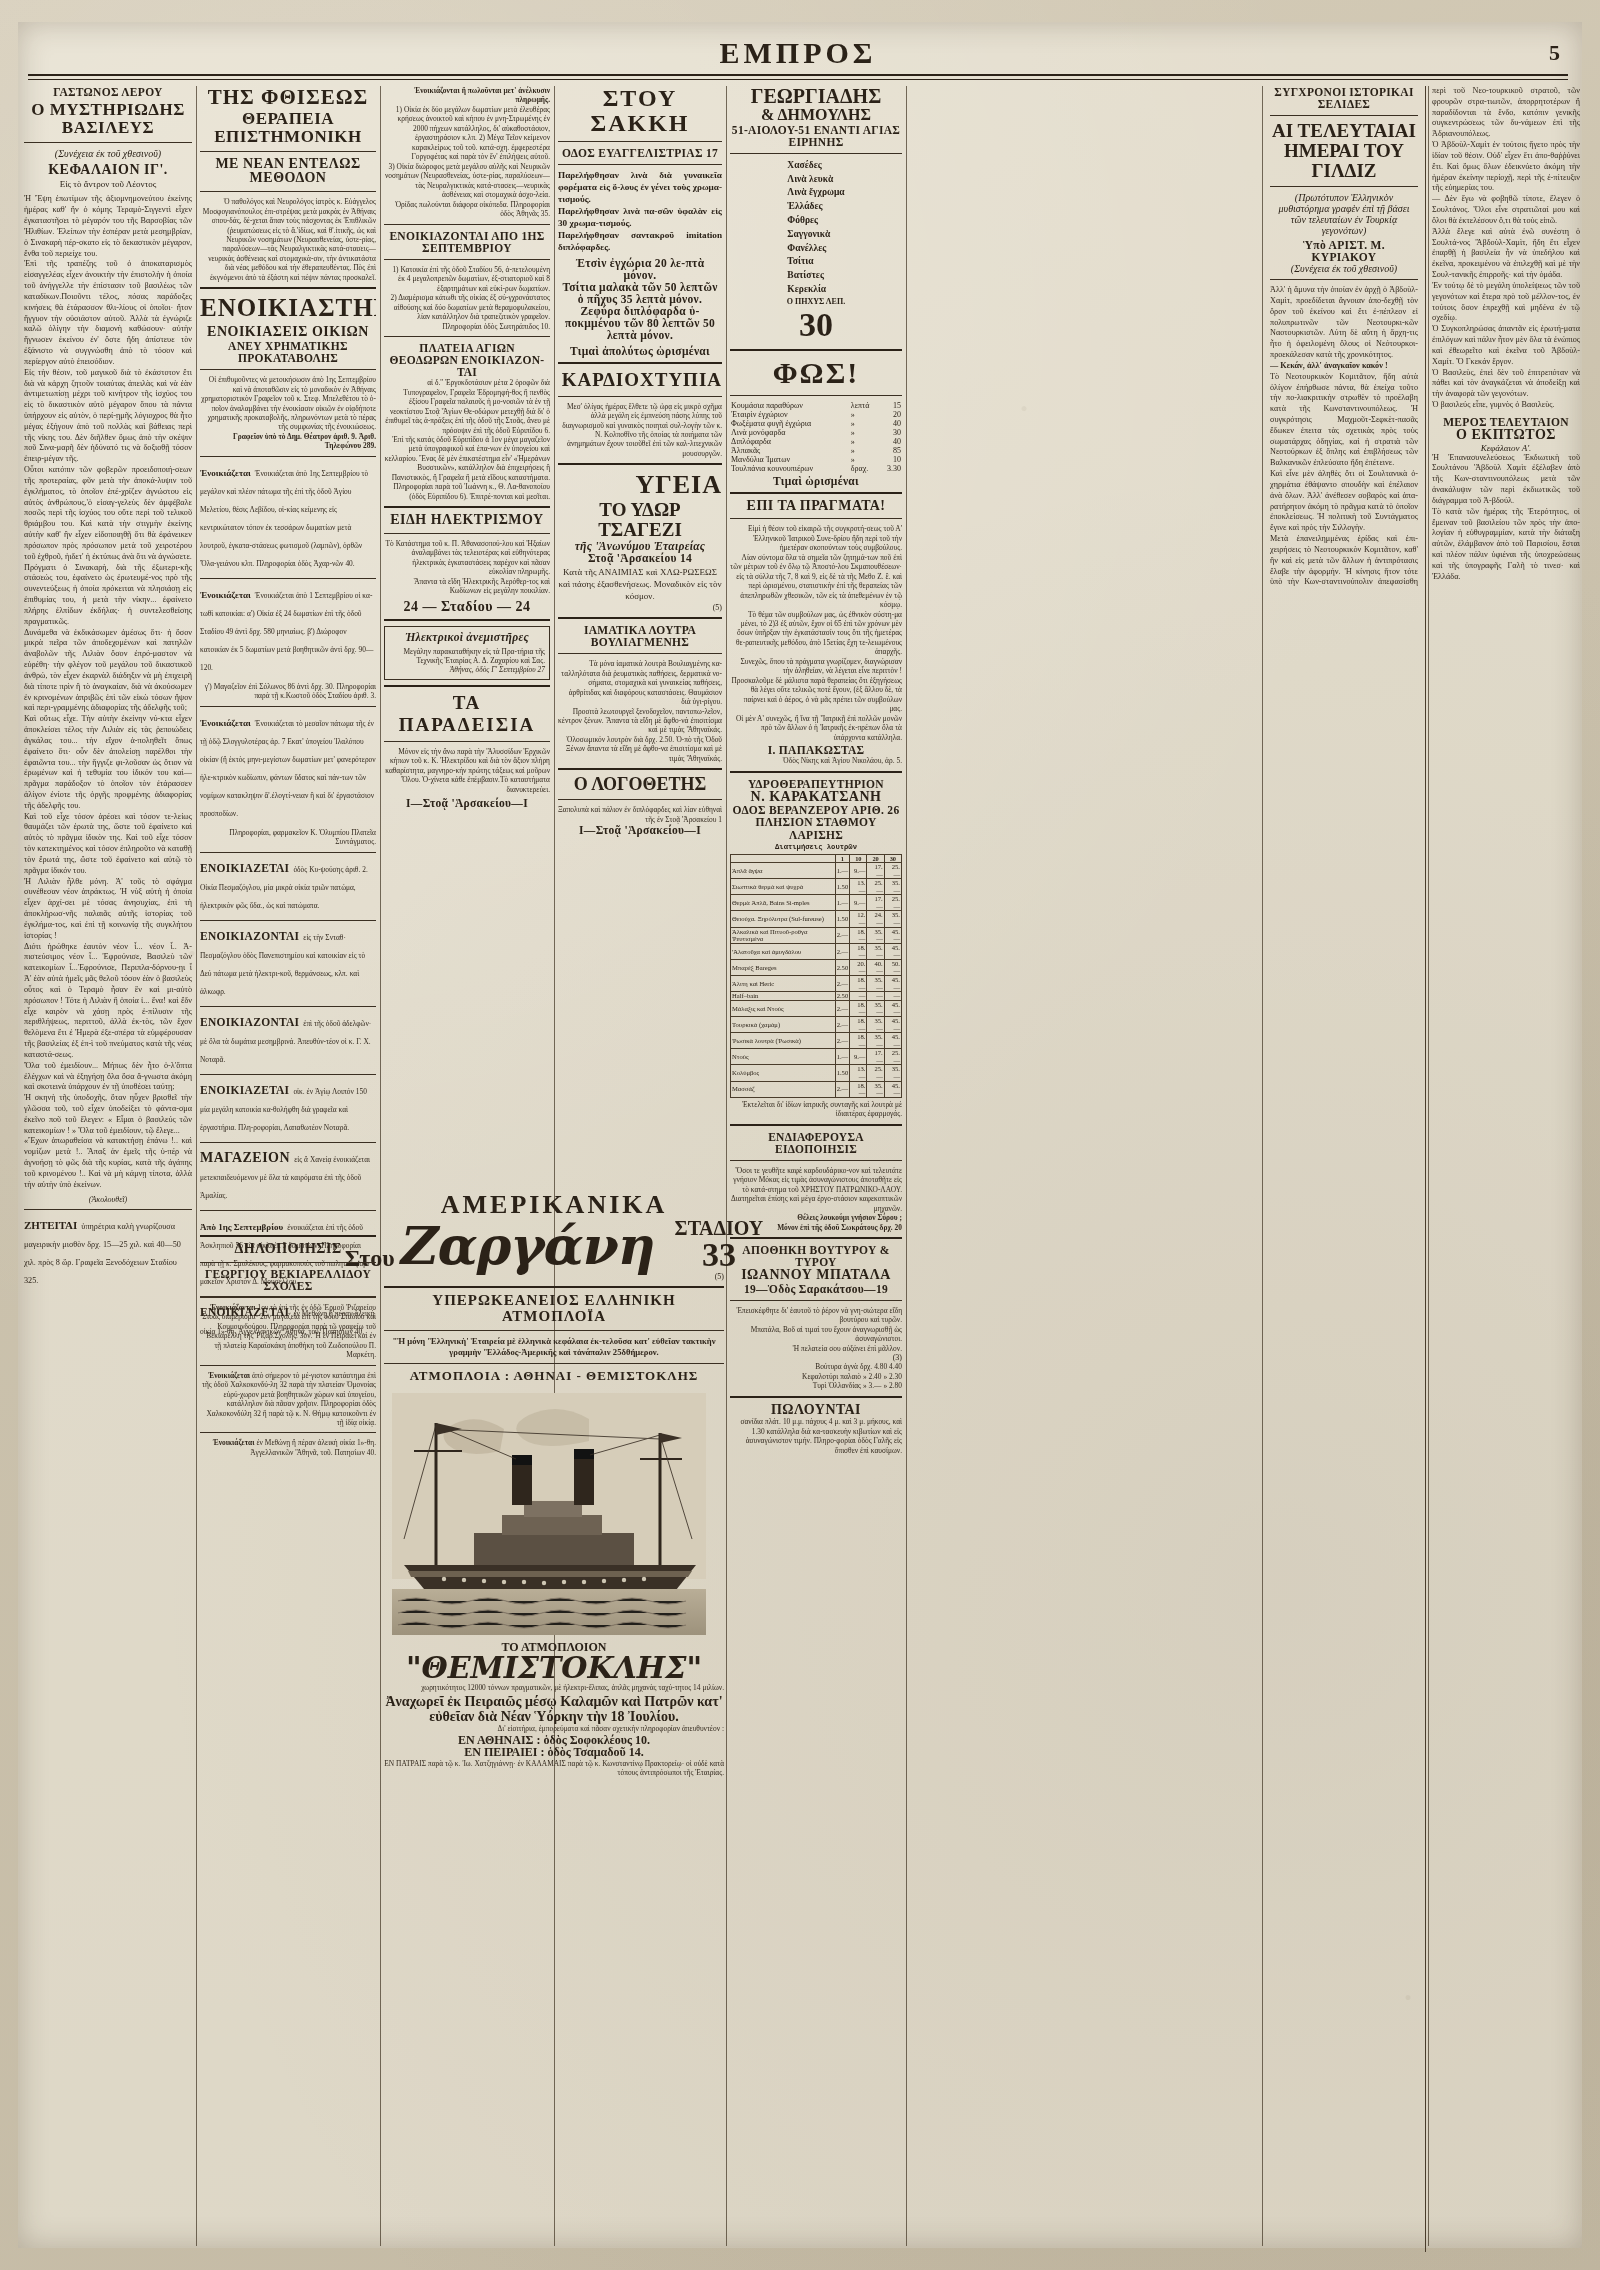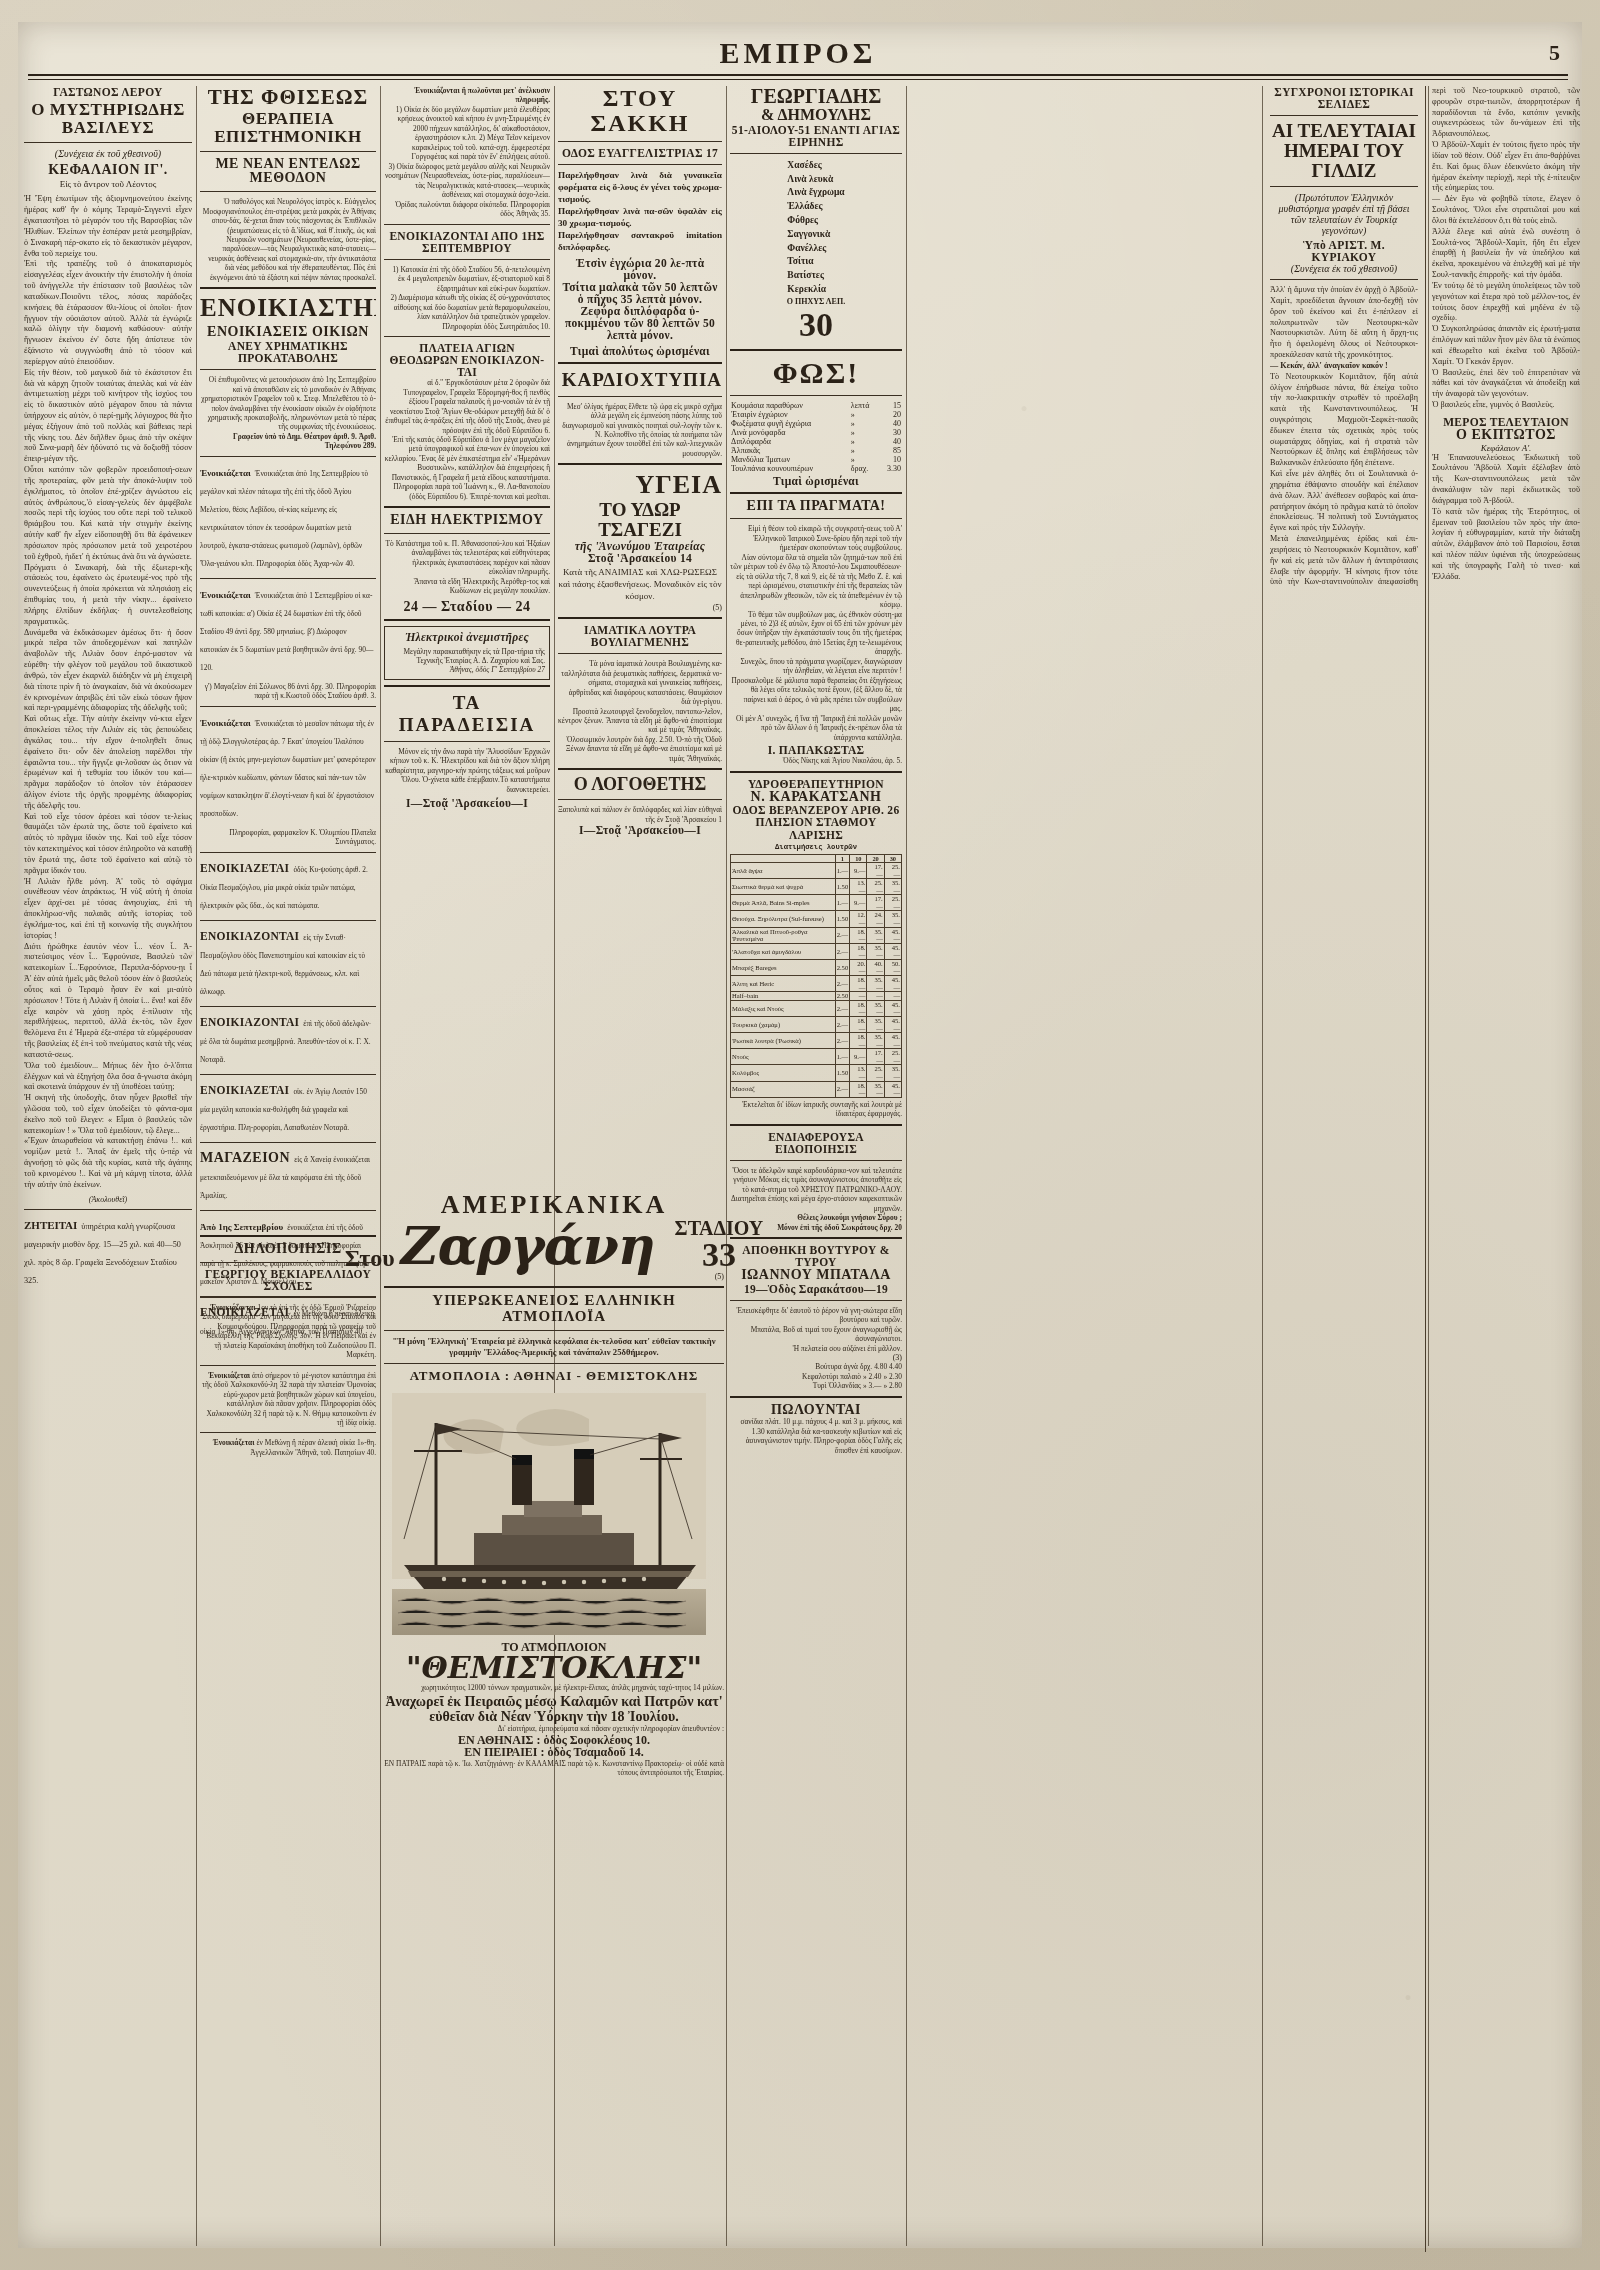--- a/index.html
+++ b/index.html
@@ -609,21 +609,21 @@
               <td class="n">35.—</td>
               <td class="n">45.—</td>
             </tr>
       </tbody>
         </table>
       <div class="body tiny" style="margin-top:2px">Ἐκτελεῖται δι' ἰδίων ἰατρικῆς συνταγῆς καὶ λουτρὰ μὲ ἰδιαιτέρας ἐφαρμογάς.</div>
       <div class="rule-thick"></div>
 
       <div class="hd hd-sm">ΕΝΔΙΑΦΕΡΟΥΣΑ ΕΙΔΟΠΟΙΗΣΙΣ</div>
       <div class="rule-thin"></div>
-      <div class="body tiny">Ὅσοι τε ἀδελφῶν καφὲ καρδουδάρικο-νον καὶ τελευτάτε γνήσιον Μόκας εἰς τιμὰς ἀσυναγώνιστους ἀποταθῆτε εἰς τὸ κατά-στημα τοῦ ΧΡΗΣΤΟΥ ΠΑΤΡΩΝΙΚΟ-ΛΑΟΥ. Διατηρεῖται ἐπίσης καὶ μέγα ἐργο-στάσιον καφεκοπτικῶν μηχανῶν.</div>
+      <div class="body tiny">Ὅσοι τε γευθῆτε καφὲ καρδουδάρικο-νον καὶ τελευτάτε γνήσιον Μόκας εἰς τιμὰς ἀσυναγώνιστους ἀποταθῆτε εἰς τὸ κατά-στημα τοῦ ΧΡΗΣΤΟΥ ΠΑΤΡΩΝΙΚΟ-ΛΑΟΥ. Διατηρεῖται ἐπίσης καὶ μέγα ἐργο-στάσιον καφεκοπτικῶν μηχανῶν.</div>
       <div class="body tiny center bold">Θέλεις λουκούμι γνήσιον Σύρου ;</div>
       <div class="body tiny center bold">Μόνον ἐπὶ τῆς ὁδοῦ Σωκράτους δρχ. 20</div>
       <div class="rule-thick"></div>
 
       <div class="hd hd-sm">ΑΠΟΘΗΚΗ ΒΟΥΤΥΡΟΥ &amp; ΤΥΡΟΥ</div>
       <div class="hd hd-md">ΙΩΑΝΝΟΥ ΜΠΑΤΑΛΑ</div>
       <div class="hd hd-sm">19—Ὁδὸς Σαρακάτσου—19</div>
       <div class="rule-thin"></div>
       <div class="body tiny">Ἐπεισκέφθητε δι' ἑαυτοῦ τὸ ῥέρον νὰ γνη-σιώτερα εἴδη βουτύρου καὶ τυρῶν.</div>
       <div class="body tiny">Μπατάλα, Βοδ αἱ τιμαὶ του ἔχουν ἀναγνωρισθῇ ὡς ἀσυναγώνιστοι.</div>

